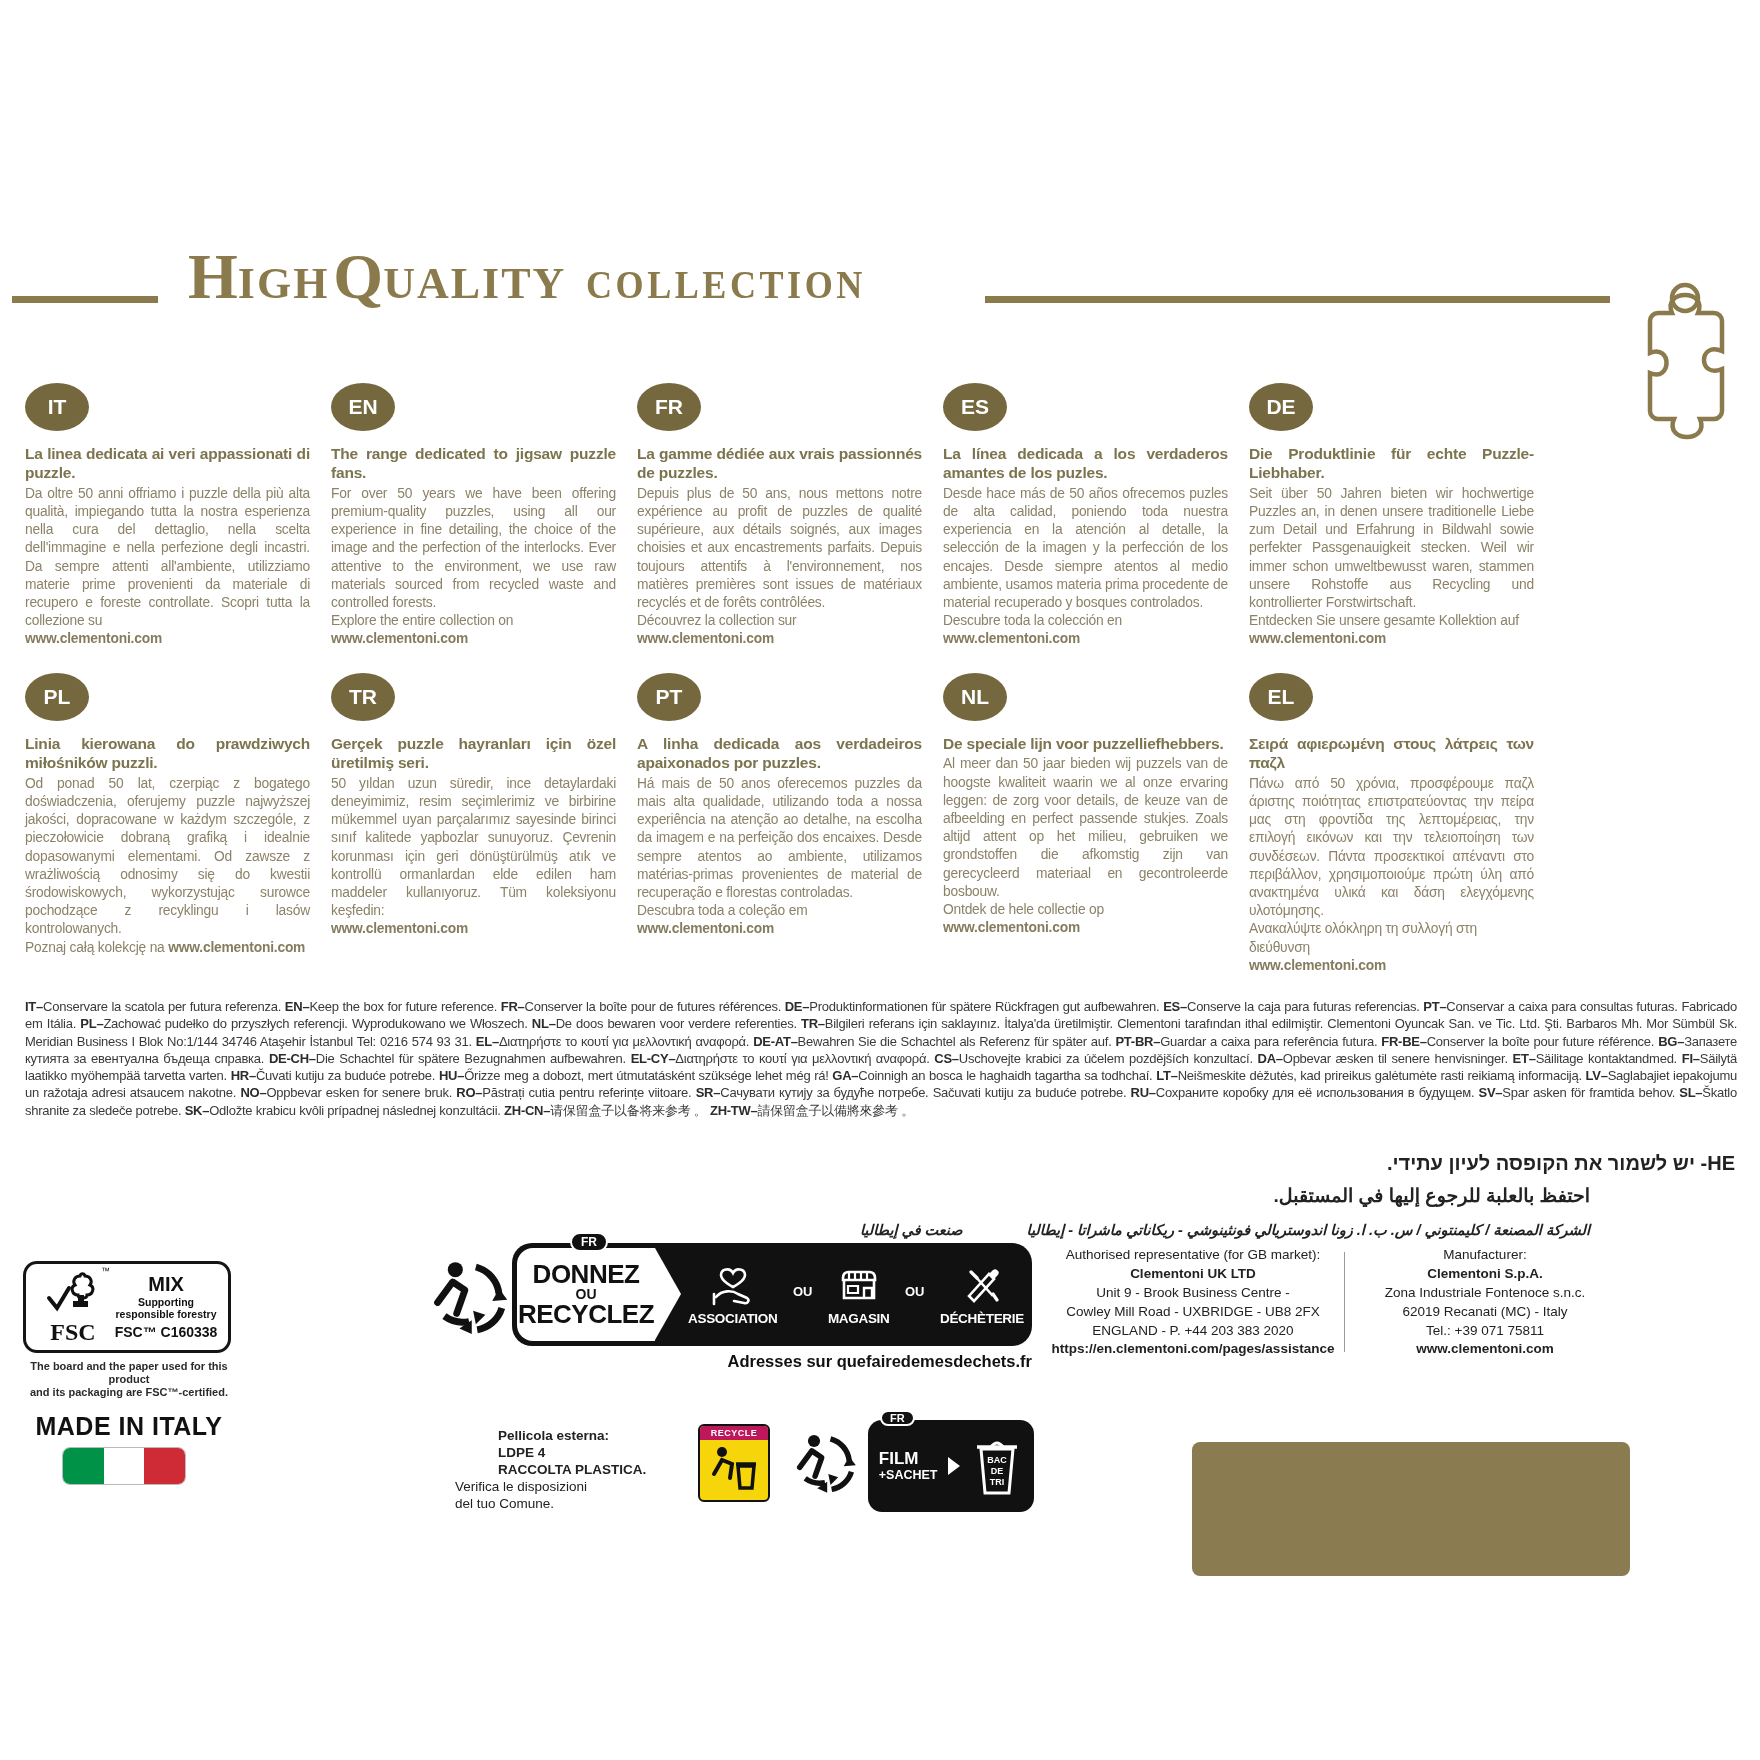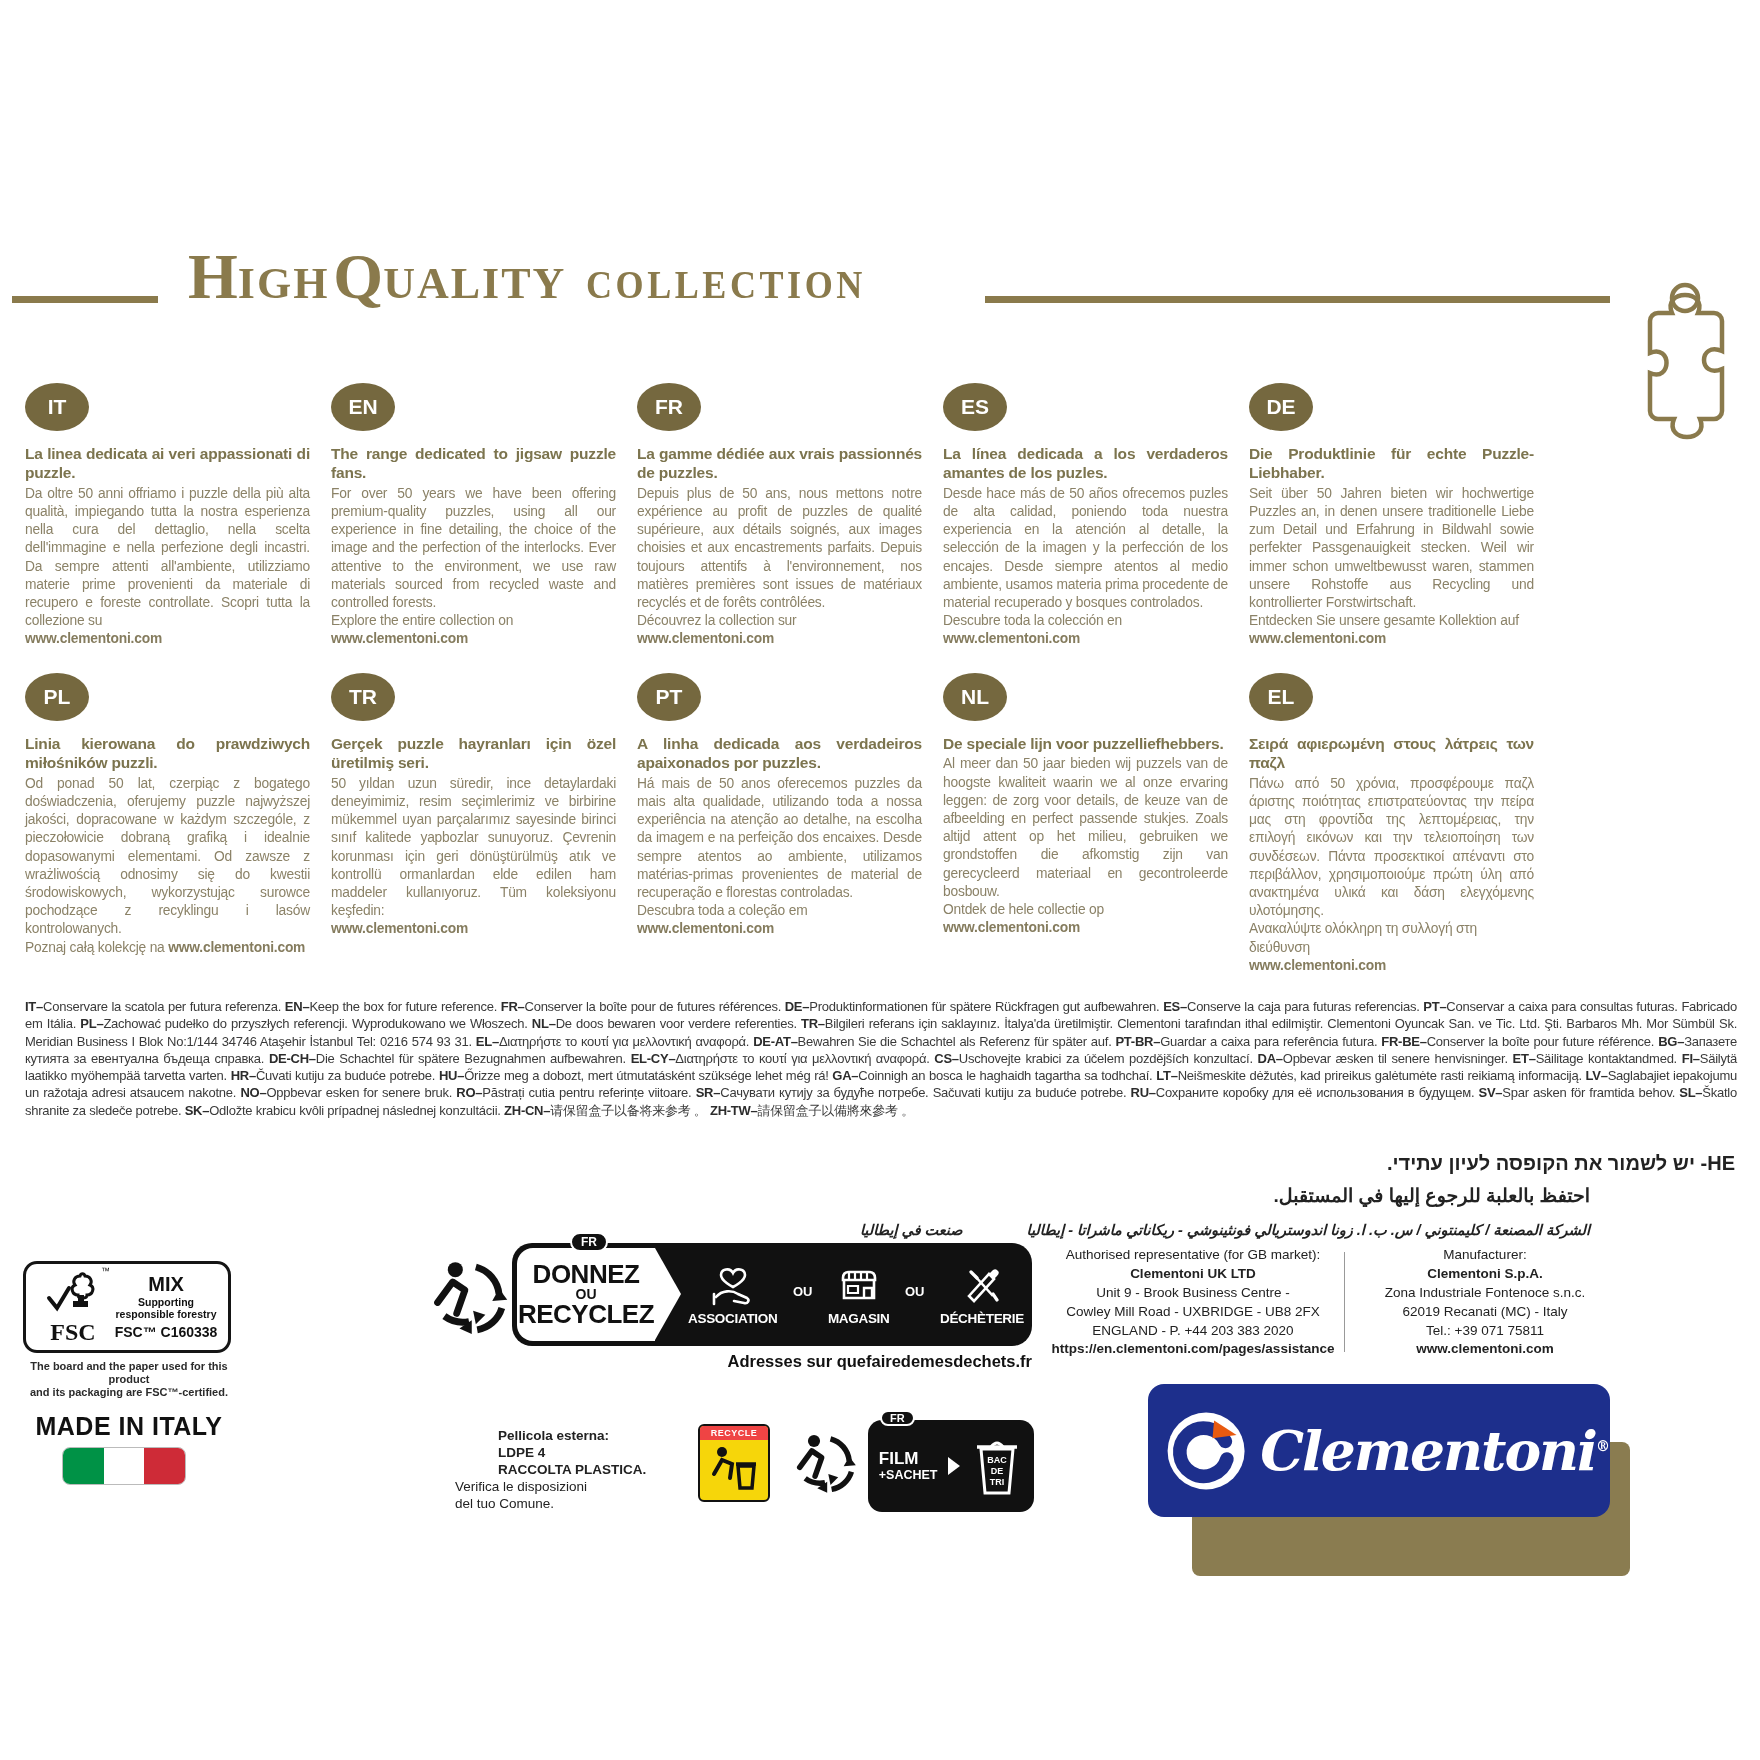--- a/index.html
+++ b/index.html
@@ -87,21 +87,21 @@
   .opt .lbl{font-weight:bold;font-size:13.5px;margin-top:3px;letter-spacing:-.3px;}
   .opt-ou{color:#fff;font-weight:bold;font-size:13px;align-self:center;margin-top:-6px;}
   #adresses{position:absolute;left:512px;top:1352px;width:520px;text-align:right;font-weight:bold;
             font-size:16.5px;color:#111;}
 
   
   #pellicola{position:absolute;left:455px;top:1428px;font-size:13.5px;color:#222;line-height:1.25;}
   #pellicola .b{font-weight:bold;padding-left:43px;}
   #recycle-yellow{position:absolute;left:698px;top:1424px;width:72px;height:78px;border-radius:6px;
                   overflow:hidden;border:2px solid #111;box-sizing:border-box;background:#f6d60a;}
-  #recycle-yellow .band{background:#ef4444;color:#fff;font-weight:bold;font-size:9px;text-align:center;
+  #recycle-yellow .band{background:#be185d;color:#fff;font-weight:bold;font-size:9px;text-align:center;
                         padding:2px 0;letter-spacing:.5px;}
   #film-badge{position:absolute;left:868px;top:1420px;width:166px;height:92px;background:#111;
               border-radius:14px;}
   #film-fr{position:absolute;left:12px;top:-10px;background:#111;color:#fff;font-weight:bold;
            font-size:11px;border:2.5px solid #fff;border-radius:11px;padding:0 8px;}
   #film-inner{position:absolute;inset:0;display:flex;align-items:center;justify-content:space-evenly;}
   #film-text{color:#fff;line-height:1;}
   #film-text .f1{font-weight:bold;font-size:17px;}
   #film-text .f2{font-weight:bold;font-size:12.5px;margin-top:2px;}
   #film-arrow{width:0;height:0;border-top:9px solid transparent;border-bottom:9px solid transparent;
@@ -353,22 +353,14 @@
   <div id="mfr">
     <div>Manufacturer:</div>
     <div class="addr-b">Clementoni S.p.A.</div>
     <div>Zona Industriale Fontenoce s.n.c.</div>
     <div>62019 Recanati (MC) - Italy</div>
     <div>Tel.: +39 071 75811</div>
     <div class="addr-b">www.clementoni.com</div>
   </div>
 
   <div id="logo-gold"></div>
-  <div id="logo-blue">
-    <svg id="logo-mark" width="96" height="96" viewBox="0 0 100 100">
-      <circle cx="50" cy="50" r="48" fill="#ffffff"></circle>
-      <path d="M74,38 A30,30 0 1 0 76,60" fill="none" stroke="#1d2f8c" stroke-width="17" stroke-linecap="round"></path>
-      <path d="M60,12 L88,30 L58,34 z" fill="#e85a10"></path>
-    </svg>
-    <div id="logo-script"><span>Clementoni</span><sup>®</sup></div>
-  </div>
 
 </div>
 
 </body></html>

